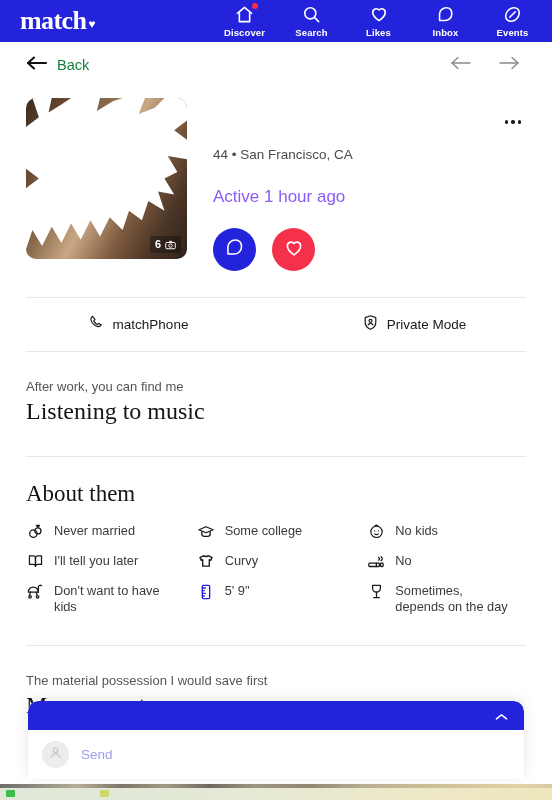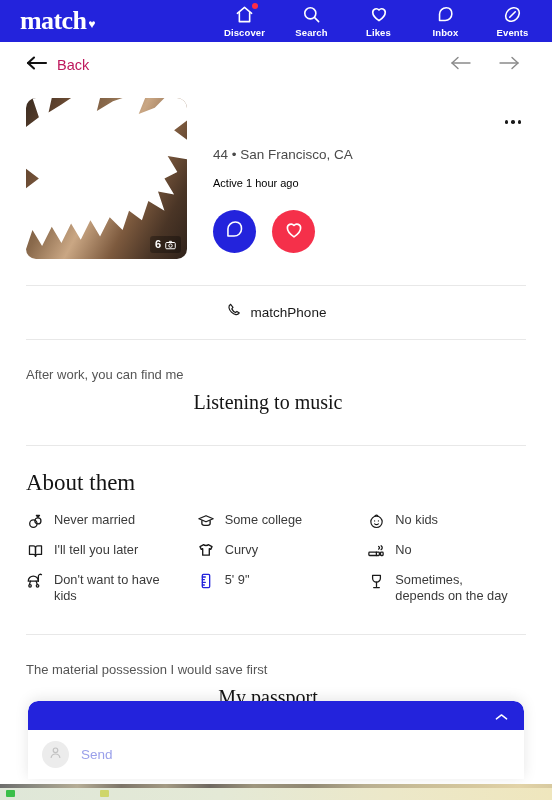--- a/index.html
+++ b/index.html
@@ -100,21 +100,21 @@
   .back-link {
     display: flex;
     align-items: center;
     gap: 9px;
     margin-left: 26px;
     cursor: pointer;
   }
   .back-arrow { display: block; }
   .back-text {
     font-size: 14.5px;
-    color: #be185d;
+    color: #15803d;
     font-weight: 400;
   }
   .pager {
     margin-left: auto;
     margin-right: 32px;
     display: flex;
     align-items: center;
     gap: 26px;
   }
   .pager-btn { cursor: pointer; display: block; }
@@ -229,23 +229,23 @@
     overflow: hidden;
     white-space: nowrap;
   }
   .prof-agelocation {
     margin-top: 18px;
     font-size: 13.5px;
     color: #4a4a4a;
     line-height: 1.3;
   }
   .prof-active {
-    margin-top: 12px;
-    font-size: 11px;
-    color: #000000;
+    margin-top: 22px;
+    font-size: 17px;
+    color: #8b5cf6;
     line-height: 1.3;
   }
   .prof-actions {
     margin-top: 20px;
     display: flex;
     gap: 16px;
   }
   .circle-btn {
     width: 43px; height: 43px;
     border-radius: 50%;
@@ -303,27 +303,25 @@
   }
 
   
   .prompt-block { padding: 26px 42px 0 26px; }
   .prompt-q {
     font-size: 13px;
     color: #555555;
     line-height: 1.4;
   }
   .prompt-a {
-    margin-top: 6px;
     font-family: "Liberation Serif", serif;
-    font-size: 20px;
+    font-size: 24px;
     color: #141414;
     line-height: 1.25;
     font-weight: 400;
-    text-align: center;
   }
 
   
   .about-block { padding: 24px 26px 0 26px; }
   .about-title {
     font-family: "Liberation Serif", serif;
     font-size: 23px;
     color: #141414;
     font-weight: 400;
     margin-bottom: 16px;
@@ -591,20 +589,30 @@
 
     <div class="feature-row">
       <div class="feature-cell">
         <span>
           <svg width="17" height="17" viewBox="0 0 24 24" fill="none" stroke="#1a1a1a" stroke-width="1.7" stroke-linecap="round" stroke-linejoin="round">
             <path d="M6.5 3.2c-1.6 1.2-2.6 3-2.3 4.9.6 4.3 5.4 9.1 9.7 9.7 1.9.3 3.7-.7 4.9-2.3l-3.4-2.2-2 1.6c-1.9-.9-4.3-3.3-5.2-5.2l1.6-2z"></path>
           </svg>
         </span>
         <span class="feature-label">matchPhone</span>
       </div>
+      <div class="feature-cell">
+        <span>
+          <svg width="17" height="17" viewBox="0 0 24 24" fill="none" stroke="#1a1a1a" stroke-width="1.7" stroke-linejoin="round">
+            <path d="M12 2.5 4.5 5.2v6.1c0 5 3.2 8.7 7.5 10.2 4.3-1.5 7.5-5.2 7.5-10.2V5.2z"></path>
+            <circle cx="12" cy="9.6" r="2.1"></circle>
+            <path d="M8.3 16.2c.5-2 1.9-3 3.7-3s3.2 1 3.7 3"></path>
+          </svg>
+        </span>
+        <span class="feature-label">Private Mode</span>
+      </div>
     </div>
 
     <div class="rule"></div>
 
     <div class="prompt-block">
       <div class="prompt-q">After work, you can find me</div>
       <div class="prompt-a">Listening to music</div>
     </div>
 
     <div class="rule" style="margin-top:30px;"></div>

